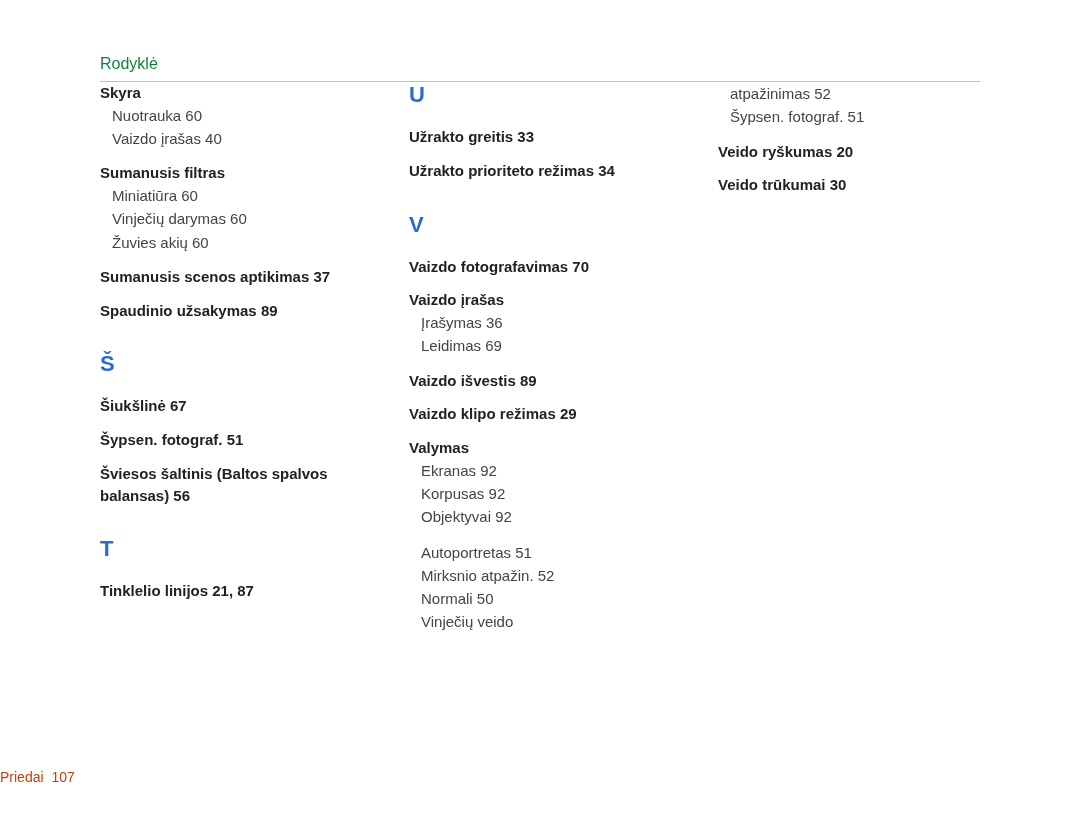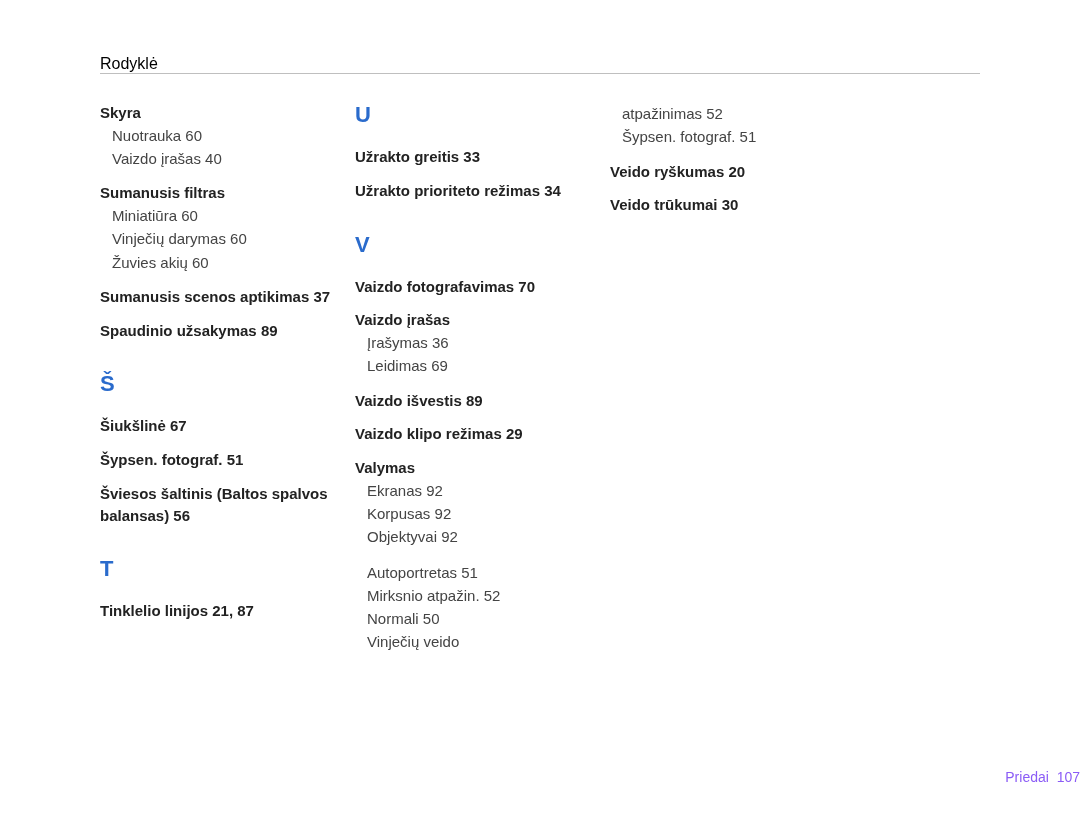--- a/index.html
+++ b/index.html
@@ -12,27 +12,28 @@
     color: #333333;
   }
   .page {
     position: relative;
     width: 1080px;
     height: 815px;
     box-sizing: border-box;
     padding: 55px 100px 0 100px;
   }
   .header {
-    color: #000000;
+    color: #15803d;
     font-size: 16px;
+    padding-bottom: 8px;
     border-bottom: 1px solid #bfbfbf;
-    margin-bottom: 28px;
   }
   .columns {
     display: flex;
+    gap: 54px;
   }
   .col {
     width: 255px;
   }
   .section-letter {
     color: #2a6bcc;
     font-size: 22px;
     font-weight: bold;
     margin-top: 30px;
     margin-bottom: 18px;
@@ -50,23 +51,23 @@
     margin-left: 12px;
     color: #444;
     font-size: 15px;
     line-height: 1.55;
   }
   .footer {
     position: absolute;
     bottom: 30px;
     left: 0;
     width: 100%;
-    text-align: right;
+    text-align: left;
     font-size: 14px;
-    color: #8b5cf6;
+    color: #c2410c;
   }
 </style>
 </head>
 <body>
 
 <div class="page">
   <div class="header">Rodyklė</div>
 
   <div class="columns">
 

